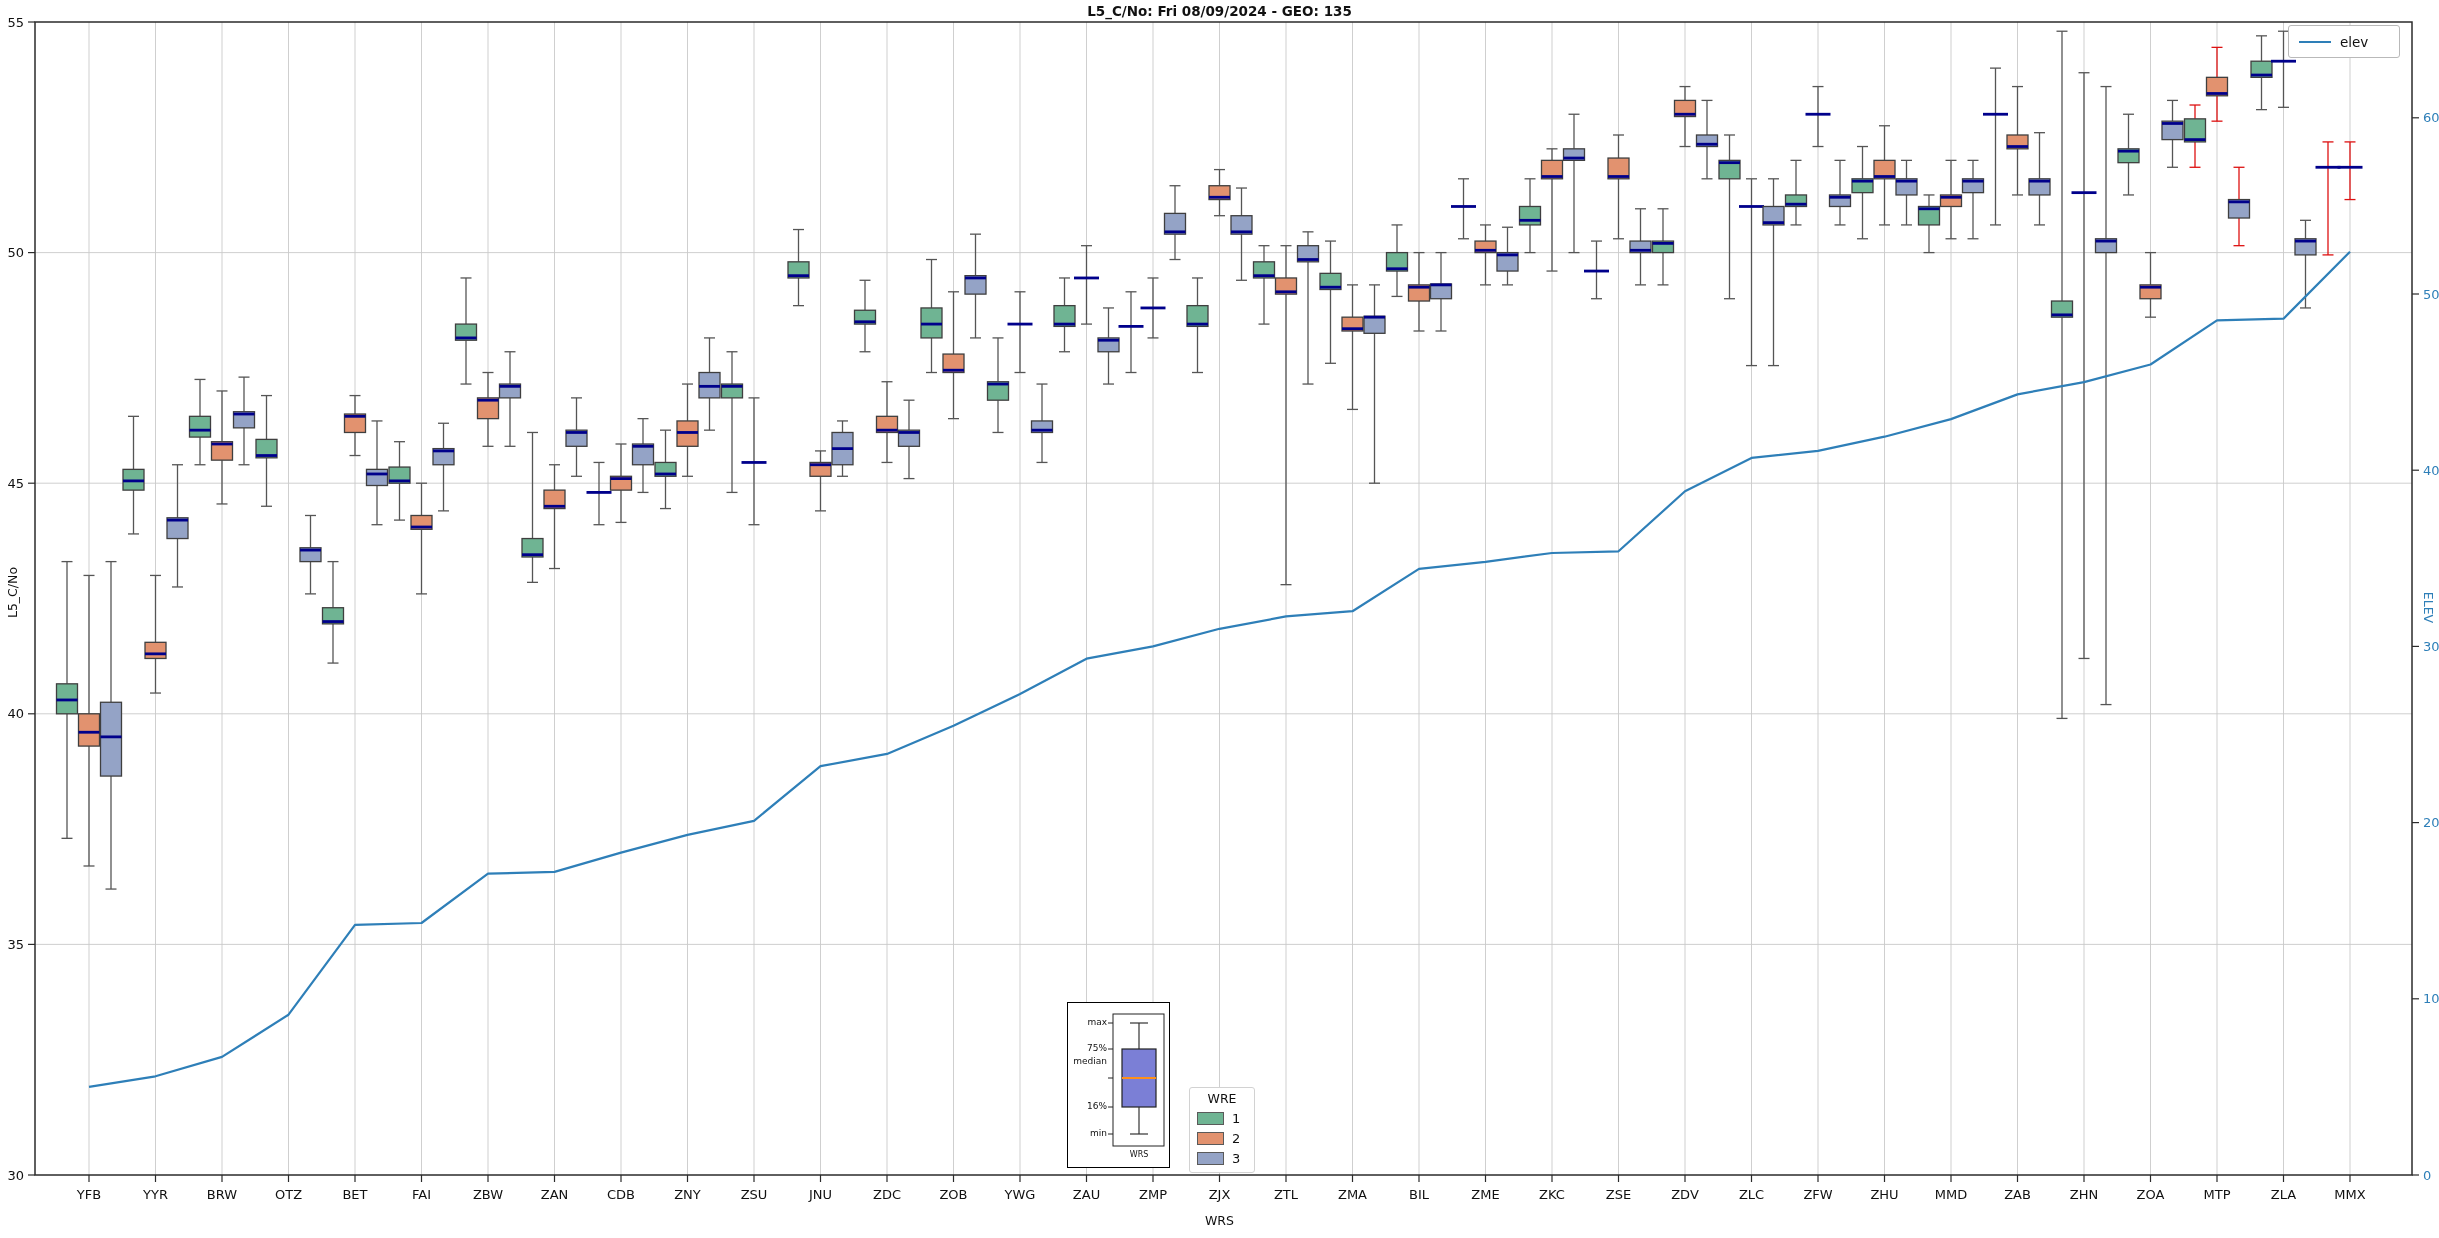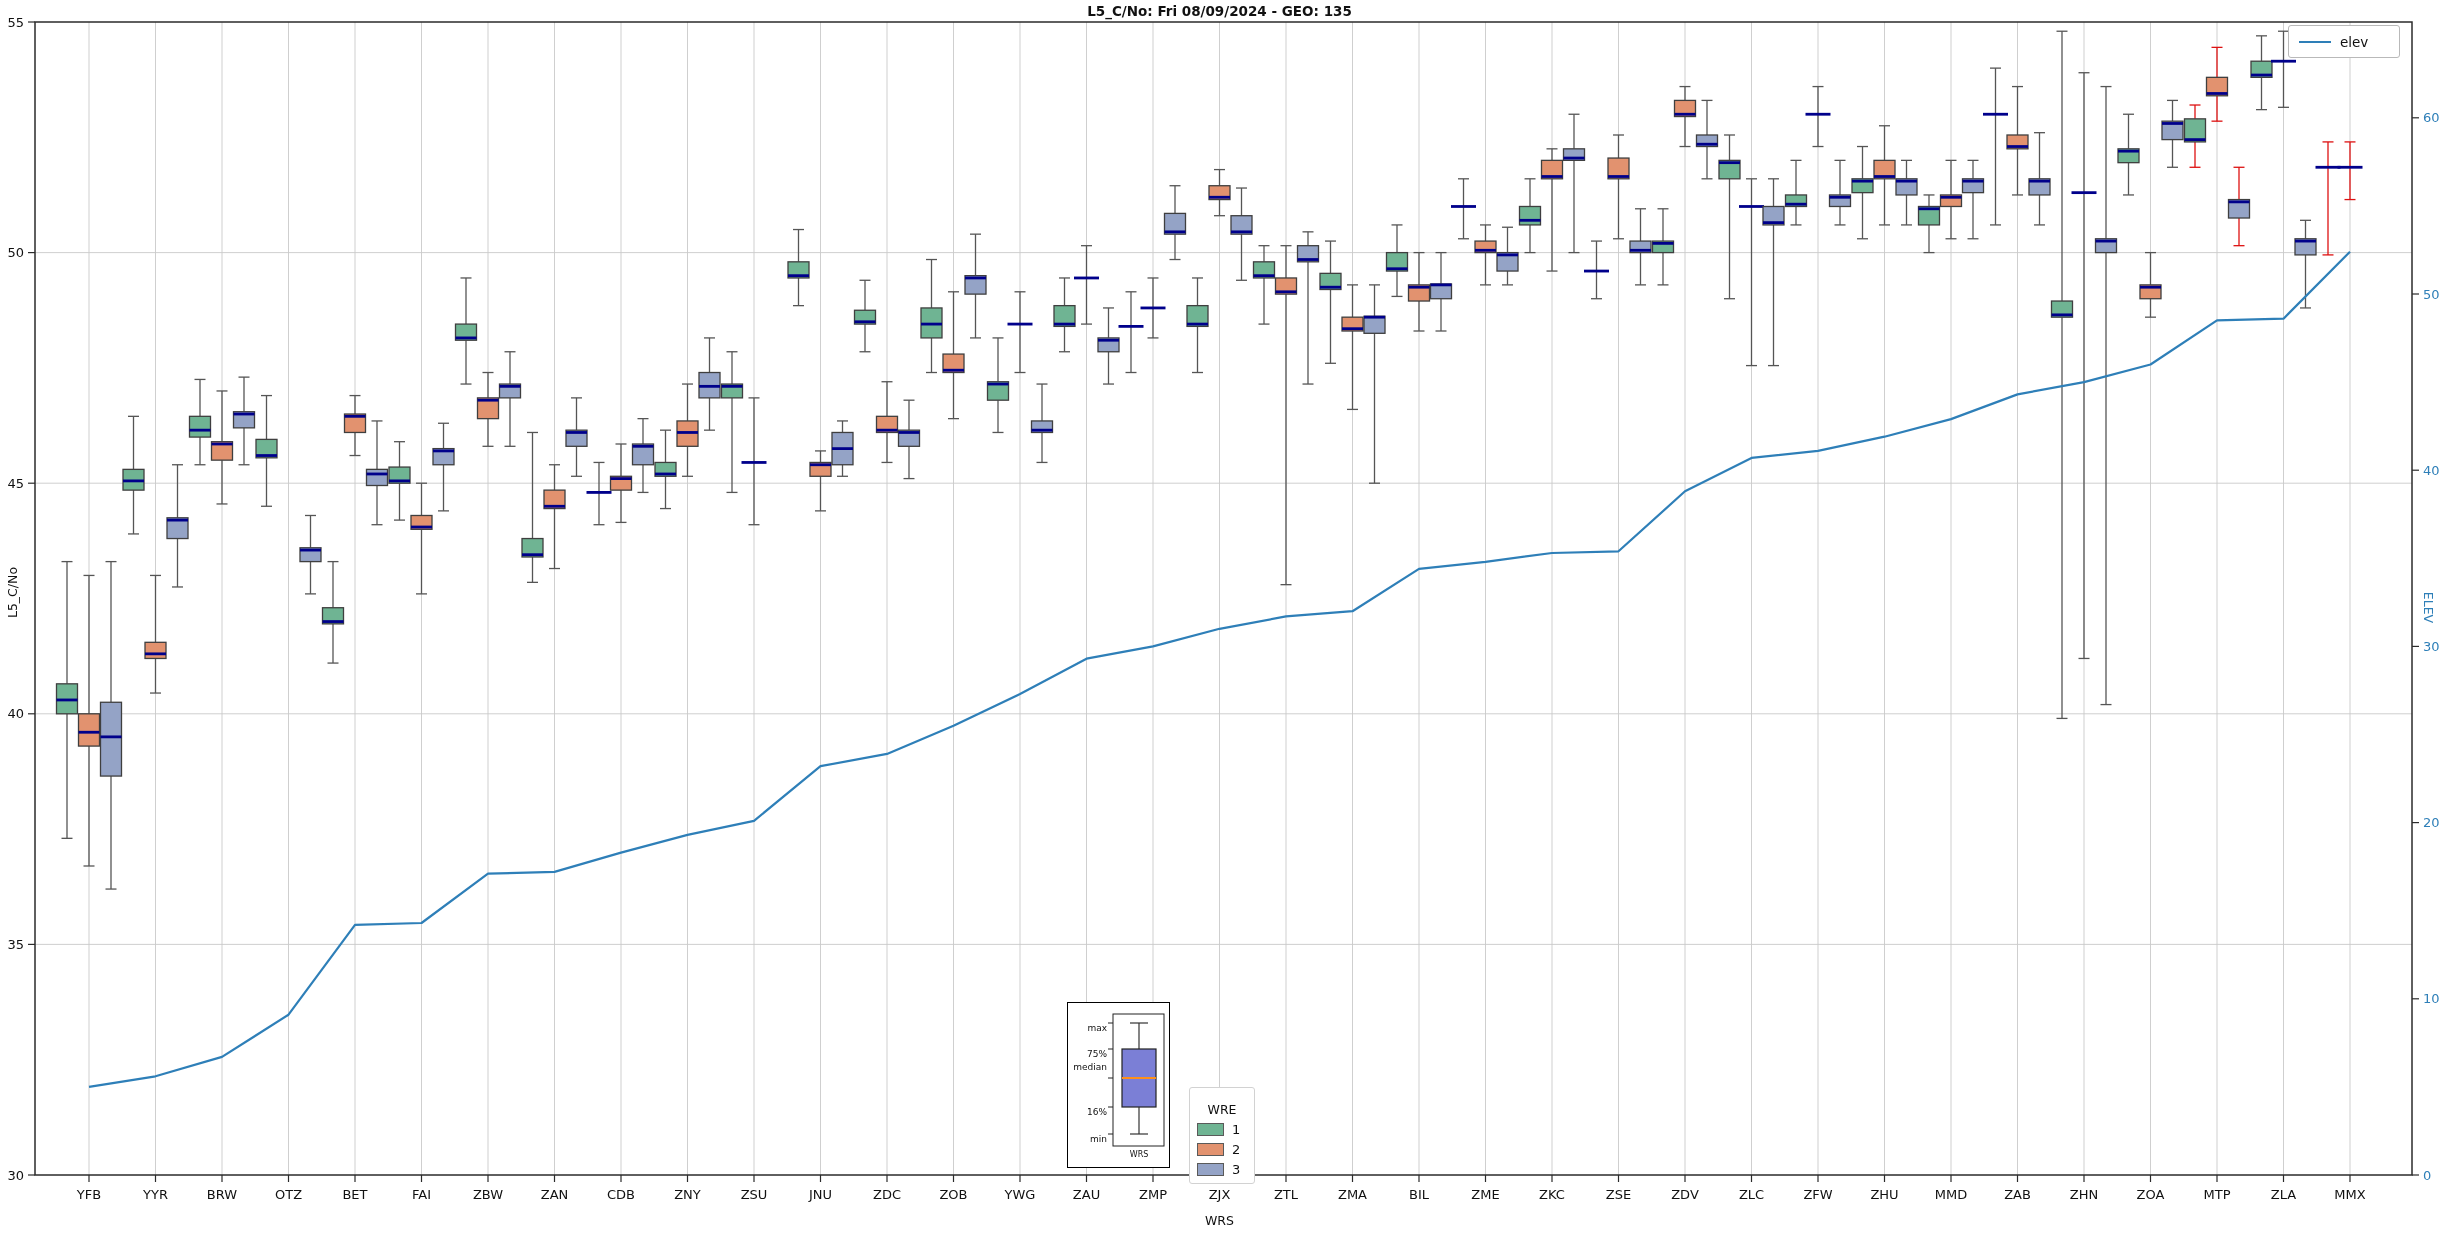--- a/index.html
+++ b/index.html
@@ -11,28 +11,28 @@
              transform:rotate(-90deg);}
   .ylab-right{position:absolute;right:-24px;top:600px;width:70px;text-align:center;font-size:12.5px;
              transform:rotate(90deg);}
   .xlab{position:absolute;left:0;right:0;top:1213px;text-align:center;font-size:12.5px;color:#111;}
   .elev-legend{position:absolute;left:2288px;top:25px;width:112px;height:33px;background:#fff;
                border:1px solid #b9b9b9;border-radius:3px;display:flex;align-items:center;gap:9px;
                padding:0 10px;box-sizing:border-box;}
   .elev-line-swatch{width:32px;height:0;border-top:2.5px solid;}
   .elev-legend-label{font-size:13.5px;color:#111;}
   .wre-legend{position:absolute;left:1189px;top:1087px;width:66px;background:#fff;border:1px solid #d2d2d2;
-              border-radius:3px;padding:14px 7px 6px 7px;box-sizing:border-box;}
+              border-radius:3px;padding:3px 7px 6px 7px;box-sizing:border-box;}
   .wre-title{text-align:center;font-size:12.5px;color:#111;margin-bottom:3px;}
   .wre-row{display:flex;align-items:center;gap:8px;margin-top:5px;}
   .wre-swatch{width:27px;height:13px;border:1px solid #5a5a5a;box-sizing:border-box;}
   .wre-label{font-size:13px;color:#111;}
   .inset{position:absolute;left:1067px;top:1002px;width:103px;height:166px;background:#fff;
          border:1.6px solid #000;box-sizing:border-box;}
-  .ins-lab{position:absolute;left:0;width:39px;text-align:right;font-size:9px;color:#111;margin-top:6px;}
+  .ins-lab{position:absolute;left:0;width:39px;text-align:right;font-size:9px;color:#111;}
   .ins-xlab{position:absolute;left:45px;width:52px;top:147px;text-align:center;font-size:8px;color:#111;}
 </style>
 </head>
 <body>
 
 <div class="canvas">
 
   <svg id="plot" width="2439" height="1238" style="position:absolute;left:0;top:0;">
       <g>
         <line x1="89" y1="22" x2="89" y2="1175" stroke="#c9c9c9" stroke-width="0.9"></line>

